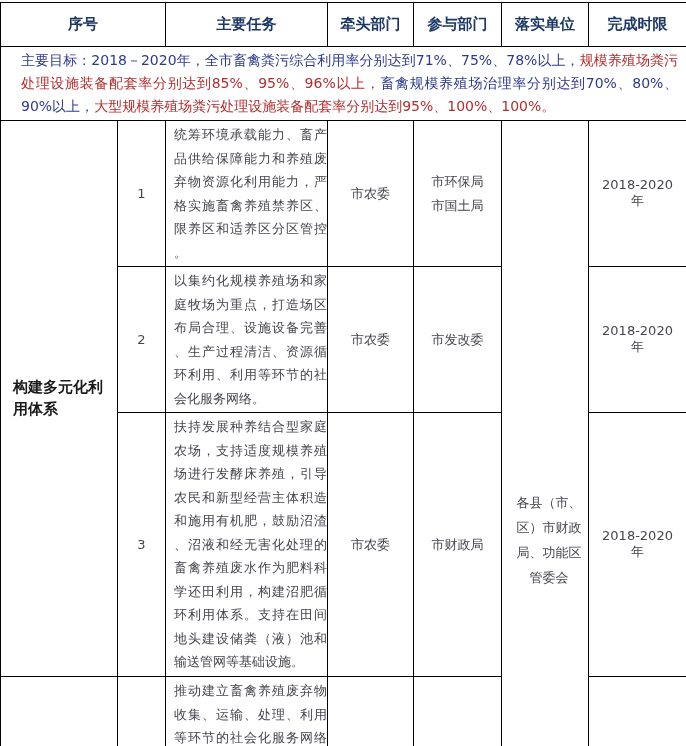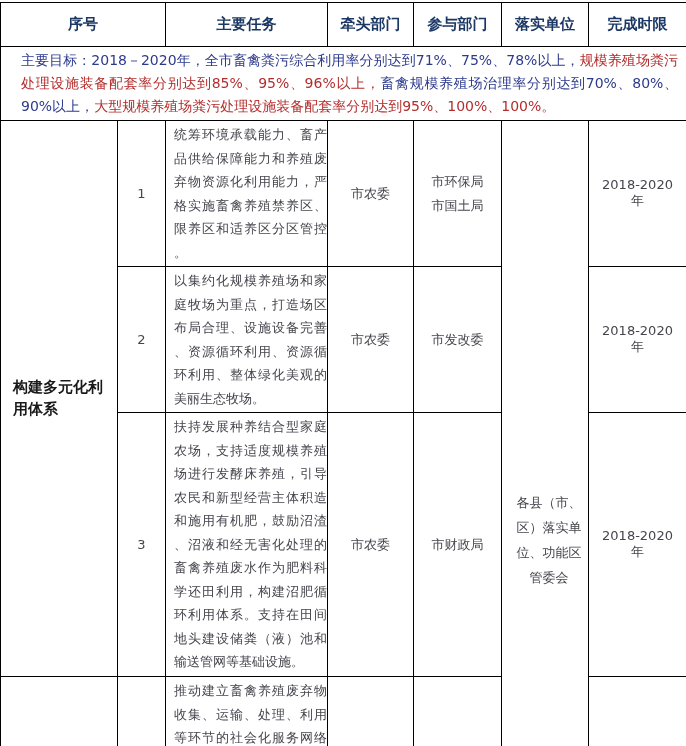--- a/index.html
+++ b/index.html
@@ -98,28 +98,28 @@
     <tr class="r1">
       <td rowspan="3" class="section">
         <div class="wrap">构建多元化利用体系</div>
       </td>
       <td class="num">1</td>
       <td class="task">统筹环境承载能力、畜产品供给保障能力和养殖废弃物资源化利用能力，严格实施畜禽养殖禁养区、限养区和适养区分区管控。</td>
       <td class="dept">市农委</td>
       <td class="dept">市环保局
 市国土局</td>
       <td rowspan="4" class="impl">
-        <div class="impl-text">各县（市、区）落实单位、功能区管委会</div>
+        <div class="impl-text">各县（市、区）市财政局、功能区管委会</div>
       </td>
       <td class="deadline">2018-2020年</td>
     </tr>
 
     <tr class="r2">
       <td class="num">2</td>
-      <td class="task">以集约化规模养殖场和家庭牧场为重点，打造场区布局合理、设施设备完善、资源循环利用、资源循环利用、整体绿化美观的美丽生态牧场。</td>
+      <td class="task">以集约化规模养殖场和家庭牧场为重点，打造场区布局合理、设施设备完善、生产过程清洁、资源循环利用、利用等环节的社会化服务网络。</td>
       <td class="dept">市农委</td>
       <td class="dept">市发改委</td>
       <td class="deadline">2018-2020年</td>
     </tr>
 
     <tr class="r3">
       <td class="num">3</td>
       <td class="task">扶持发展种养结合型家庭农场，支持适度规模养殖场进行发酵床养殖，引导农民和新型经营主体积造和施用有机肥，鼓励沼渣、沼液和经无害化处理的畜禽养殖废水作为肥料科学还田利用，构建沼肥循环利用体系。支持在田间地头建设储粪（液）池和输送管网等基础设施。</td>
       <td class="dept">市农委</td>
       <td class="dept">市财政局</td>

